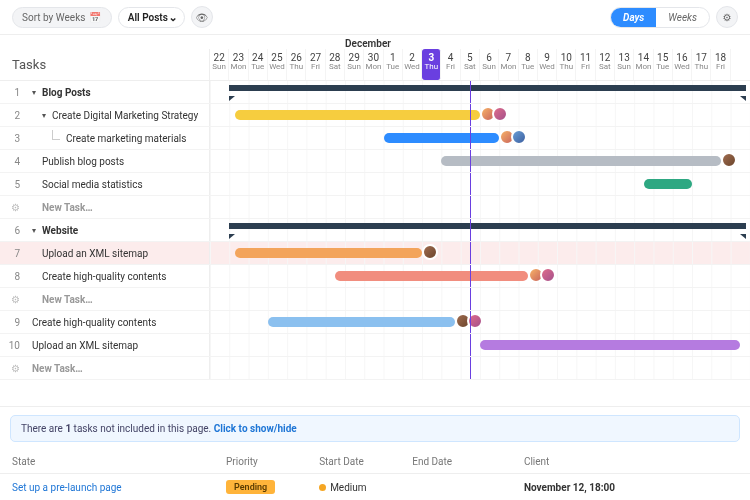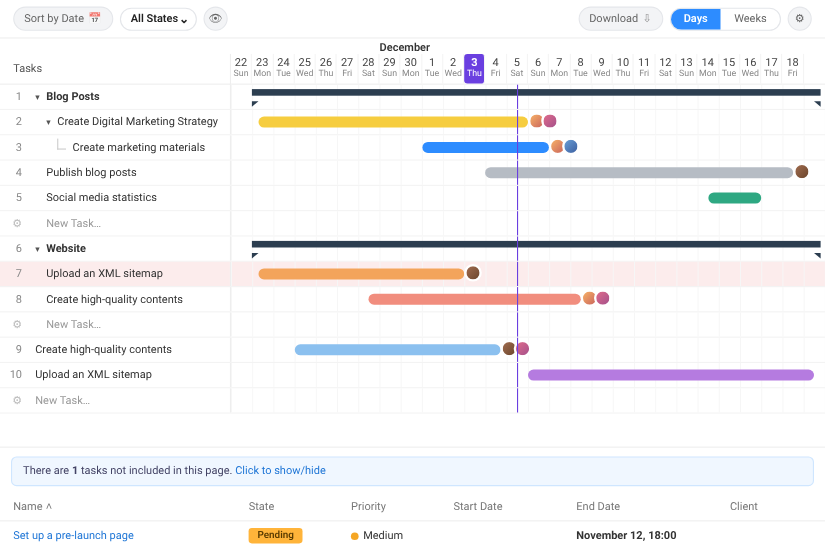--- a/index.html
+++ b/index.html
@@ -5,44 +5,44 @@
   * { box-sizing: border-box; margin: 0; padding: 0; font-family: -apple-system, BlinkMacSystemFont, "Segoe UI", Roboto, sans-serif; }
   body { width: 750px; height: 500px; overflow: hidden; background: #fff; font-size: 10px; color: #333; }
 
   .topbar { display: flex; align-items: center; padding: 6px 12px; border-bottom: 1px solid #eee; gap: 6px; }
   .btn { display: inline-flex; align-items: center; gap: 4px; padding: 4px 9px; border-radius: 12px; border: 1px solid #e4e6ea; background: #f3f4f6; color: #666; font-size: 10px; cursor: pointer; }
   .btn .ico { font-size: 10px; opacity: .7; }
   .btn.states { background: #fff; color: #222; font-weight: 600; padding-right: 16px; position: relative; }
   .btn.states .chev { position: absolute; right: 6px; top: 3px; font-size: 11px; }
   .btn.round { width: 22px; height: 22px; padding: 0; justify-content: center; border-radius: 50%; }
   .spacer { flex: 1; }
-  .seg { display: inline-flex; border: 1px solid #e4e6ea; border-radius: 12px; overflow: hidden; }
+  .seg { display: inline-flex; border: 1px solid #e4e6ea; border-radius: 12px; overflow: hidden; font-style: italic; }
   .seg .s { padding: 4px 12px; font-size: 10px; color: #666; cursor: pointer; }
   .seg .s.active { background: #2d8cff; color: #fff; font-weight: 600; }
 
   .month-row { display: flex; justify-content: center; padding: 3px 14px 0 0; font-size: 10px; font-weight: 600; color: #333; }
 
   .grid { display: grid; grid-template-columns: 210px 1fr; }
-  .side-head { padding: 8px 12px; font-size: 10px; color: #555; border-bottom: 1px solid #eee; border-right: 1px solid #eee; }
+  .side-head { padding: 8px 12px; font-size: 13px; color: #555; border-bottom: 1px solid #eee; border-right: 1px solid #eee; }
   .dates-head { display: grid; grid-template-columns: repeat(28, 1fr); border-bottom: 1px solid #eee; }
   .dcol { text-align: center; padding: 3px 0; line-height: 1.1; font-size: 8px; color: #888; border-right: 1px solid #f4f4f4; }
   .dcol .dn { font-size: 10px; color: #444; display: block; }
   .dcol.today { background: #6a3fe0; color: #fff; border-radius: 3px; }
   .dcol.today .dn { color: #fff; font-weight: 700; }
 
   .rows { grid-column: 1 / 3; }
   .row { display: grid; grid-template-columns: 210px 1fr; border-bottom: 1px solid #f3f3f3; min-height: 23px; }
   .row.hl { background: #fcecec; }
   .side-cell { display: flex; align-items: center; gap: 6px; padding: 0 6px; border-right: 1px solid #eee; font-size: 10px; color: #333; }
   .side-cell .num { width: 14px; color: #888; text-align: right; }
   .side-cell .ico-gear { width: 14px; text-align: right; color: #bbb; }
   .side-cell .chev { color: #555; font-size: 8px; }
   .side-cell.bold .lbl { font-weight: 700; }
   .side-cell .hier { display:inline-block; border-left:1px solid #ccc; border-bottom:1px solid #ccc; width:8px; height:10px; margin-top:-6px; }
-  .side-cell.new .lbl { color: #999; }
+  .side-cell.new .lbl { color: #999; font-weight: bold; }
 
   .chart-cell { position: relative; background-image: linear-gradient(to right, #f6f6f6 1px, transparent 1px); background-size: calc(100% / 28) 100%; }
   .today-line { position:absolute; top:0; bottom:0; left: calc(100% / 28 * 13.5); width:1px; background:#6a3fe0; z-index:3; }
   .bracket { position:absolute; height:6px; top:4px; background:#2c3e50; }
   .bracket::before, .bracket::after { content:""; position:absolute; top:0; width:0; height:0; border-top:6px solid #2c3e50; }
   .bracket::before { left:0; border-right:6px solid transparent; border-left:0; transform:translateY(5px);}
   .bracket::after { right:0; border-left:6px solid transparent; border-right:0; transform:translateY(5px);}
   
   .bracket::before, .bracket::after { top:6px; border-top:5px solid #2c3e50; }
   .bar { position:absolute; height:10px; top:6px; border-radius:5px; }
@@ -56,51 +56,47 @@
   .c-pur { background:#b57be0; }
   .avs { position:absolute; top:2px; display:flex; }
   .av { width:16px; height:16px; border-radius:50%; border:2px solid #fff; margin-left:-4px; background-size:cover; }
   .av1{ background:linear-gradient(135deg,#f7b267,#c9645c);} 
   .av2{ background:linear-gradient(135deg,#e06c8b,#a4508b);} 
   .av3{ background:linear-gradient(135deg,#6a9fd6,#3c5fa0);} 
   .av4{ background:linear-gradient(135deg,#a06c4f,#6b452c);}
 
   .footer { position:absolute; left:0; right:0; bottom:0; background:#fff; border-top:1px solid #eee; }
   .notice { margin:8px 10px; padding:7px 10px; border:1px solid #cfe6ff; background:#f0f7ff; border-radius:5px; color:#446; font-size:10px; }
-  .notice a { color:#1f76d6; cursor:pointer; }
+  .notice a { color:#1f76d6; cursor:pointer;font-weight:bold; }
   .thead, .trow { display:grid; grid-template-columns: 2.3fr 1fr 1fr 1.2fr 1.5fr .8fr; padding:6px 12px; font-size:10px; align-items:center; }
   .thead { color:#777; border-bottom:1px solid #eee; }
   .thead .c { display:flex; align-items:center; gap:3px; cursor:pointer; }
   .trow .name { color:#1f76d6; cursor:pointer; }
   .badge { display:inline-block; padding:2px 8px; border-radius:3px; font-size:9px; font-weight:600; }
   .b-pend { background:#ffb43a; color:#5a3b00; }
   .pri { display:inline-flex; align-items:center; gap:4px; }
   .dot { width:7px; height:7px; border-radius:50%; background:#f5a623; }
   .trow .end { font-weight:700; }
 </style>
 </head>
 <body>
 
 <div class="topbar">
   <div class="btn">
-    <span>Sort by Date</span>
+    <span>Sort by Weeks</span>
     <span class="ico">📅</span>
   </div>
   <div class="btn states">
-    <span>All States</span>
+    <span>All Posts</span>
     <span class="chev">⌄</span>
   </div>
   <div class="btn round">
     <span>👁</span>
   </div>
   <div class="spacer"></div>
-  <div class="btn">
-    <span>Download</span>
-    <span class="ico">⇩</span>
-  </div>
   <div class="seg">
     <div class="s active">Days</div>
     <div class="s">Weeks</div>
   </div>
   <div class="btn round">
     <span>⚙</span>
   </div>
 </div>
 
 <div class="month-row">
@@ -307,24 +303,20 @@
         </div>
       </div>
     </div>
 </div>
 
 <div class="footer">
   <div class="notice">
     <span>There are </span><b>1</b><span> tasks not included in this page. </span><a>Click to show/hide</a>
   </div>
   <div class="thead">
-    <div class="c">
-        <span>Name</span> 
-        <span>˄</span>
-      </div>
     <div class="c">State</div>
     <div class="c">Priority</div>
     <div class="c">Start Date</div>
     <div class="c">End Date</div>
     <div class="c">Client</div>
   </div>
   <div class="trow">
     <div class="name">Set up a pre-launch page</div>
     <div><span class="badge b-pend">Pending</span></div>
     <div class="pri">

